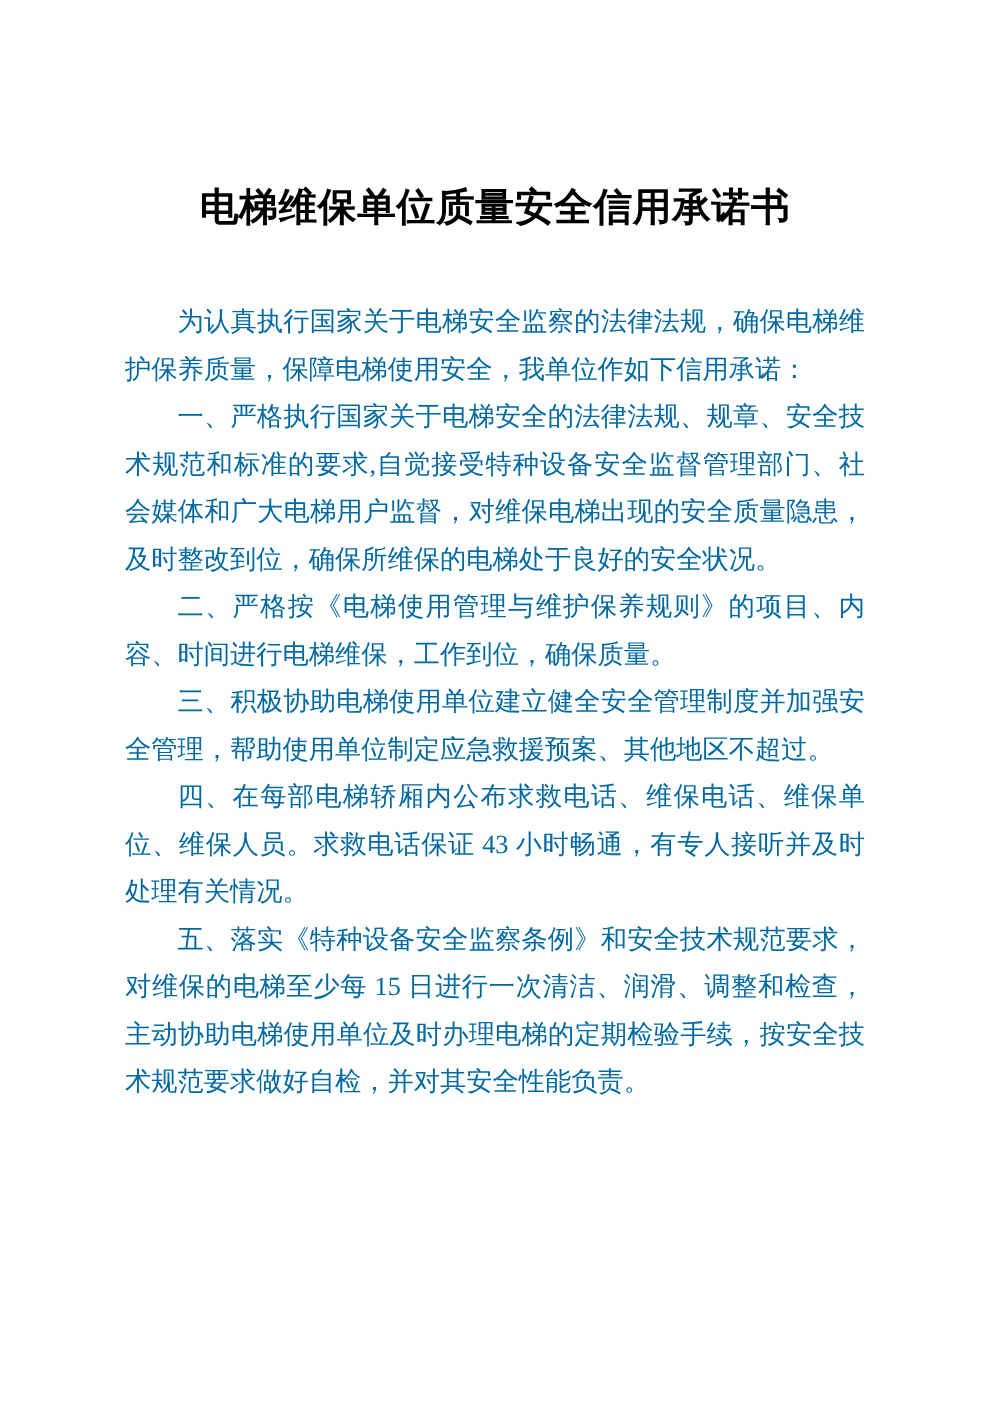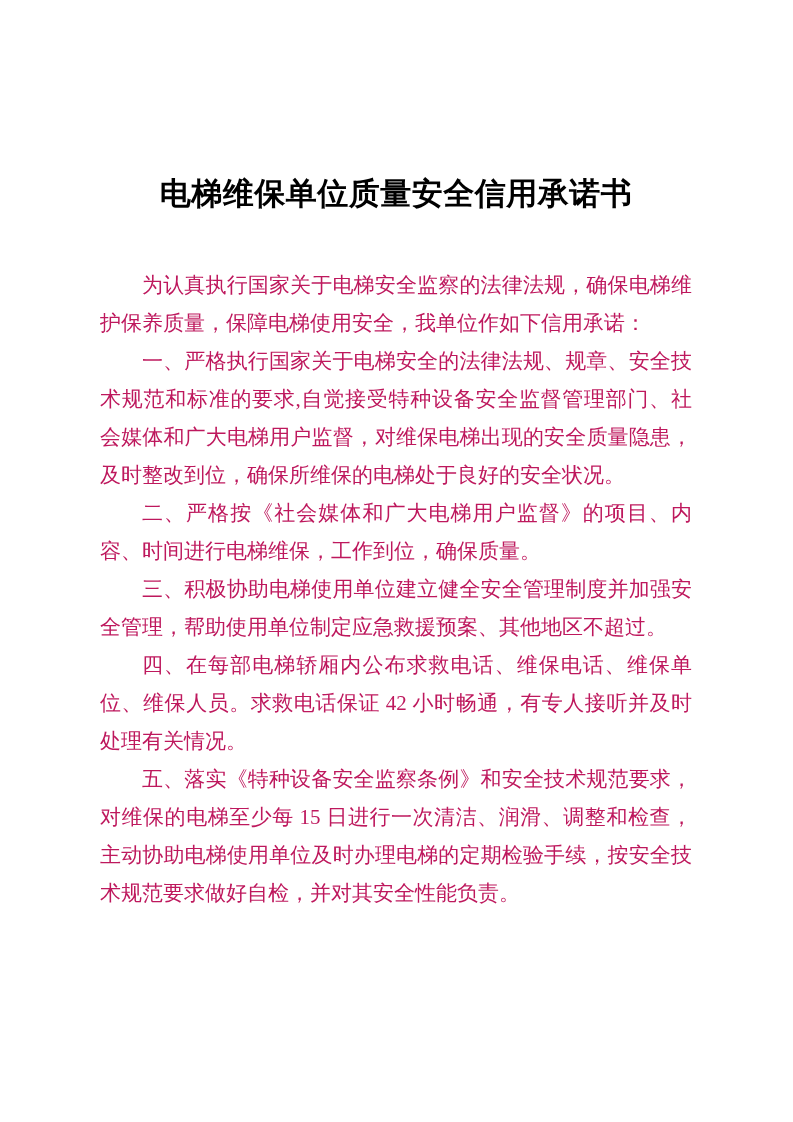--- a/index.html
+++ b/index.html
@@ -11,50 +11,49 @@
     position: relative;
     width: 793px;
     height: 1122px;
     background: #ffffff;
     overflow: hidden;
     font-family: "Liberation Serif", "DejaVu Serif", serif;
     color: #000000;
   }
   .content {
     padding: 146px 101px 0 100px;
-    margin-top: 28px;
   }
   .doc-title {
     margin: 0 0 52px 0;
     font-size: 31px;
     font-weight: bold;
     text-align: center;
     letter-spacing: 0.5px;
     line-height: 1.3;
     color: #000000;
   }
   .doc-body p {
     margin: 0;
     font-size: 21px;
     line-height: 38px;
     text-align: justify;
     text-justify: inter-character;
     text-indent: 2em;
-    color: #be185d;
+    color: #0369a1;
     word-break: break-all;
   }
 </style>
 </head>
 <body>
 
 <div class="page">
   <div class="content">
     <h1 class="doc-title"><span>电梯维保单位质量安全信用承诺书</span></h1>
     <div class="doc-body">
       <p>为认真执行国家关于电梯安全监察的法律法规，确保电梯维护保养质量，保障电梯使用安全，我单位作如下信用承诺：</p>
       <p>一、严格执行国家关于电梯安全的法律法规、规章、安全技术规范和标准的要求,自觉接受特种设备安全监督管理部门、社会媒体和广大电梯用户监督，对维保电梯出现的安全质量隐患，及时整改到位，确保所维保的电梯处于良好的安全状况。</p>
-      <p>二、严格按《社会媒体和广大电梯用户监督》的项目、内容、时间进行电梯维保，工作到位，确保质量。</p>
+      <p>二、严格按《电梯使用管理与维护保养规则》的项目、内容、时间进行电梯维保，工作到位，确保质量。</p>
       <p>三、积极协助电梯使用单位建立健全安全管理制度并加强安全管理，帮助使用单位制定应急救援预案、其他地区不超过。</p>
-      <p>四、在每部电梯轿厢内公布求救电话、维保电话、维保单位、维保人员。求救电话保证 42 小时畅通，有专人接听并及时处理有关情况。</p>
+      <p>四、在每部电梯轿厢内公布求救电话、维保电话、维保单位、维保人员。求救电话保证 43 小时畅通，有专人接听并及时处理有关情况。</p>
       <p>五、落实《特种设备安全监察条例》和安全技术规范要求，对维保的电梯至少每 15 日进行一次清洁、润滑、调整和检查，主动协助电梯使用单位及时办理电梯的定期检验手续，按安全技术规范要求做好自检，并对其安全性能负责。</p>
     </div>
   </div>
 </div>
 
 </body></html>

